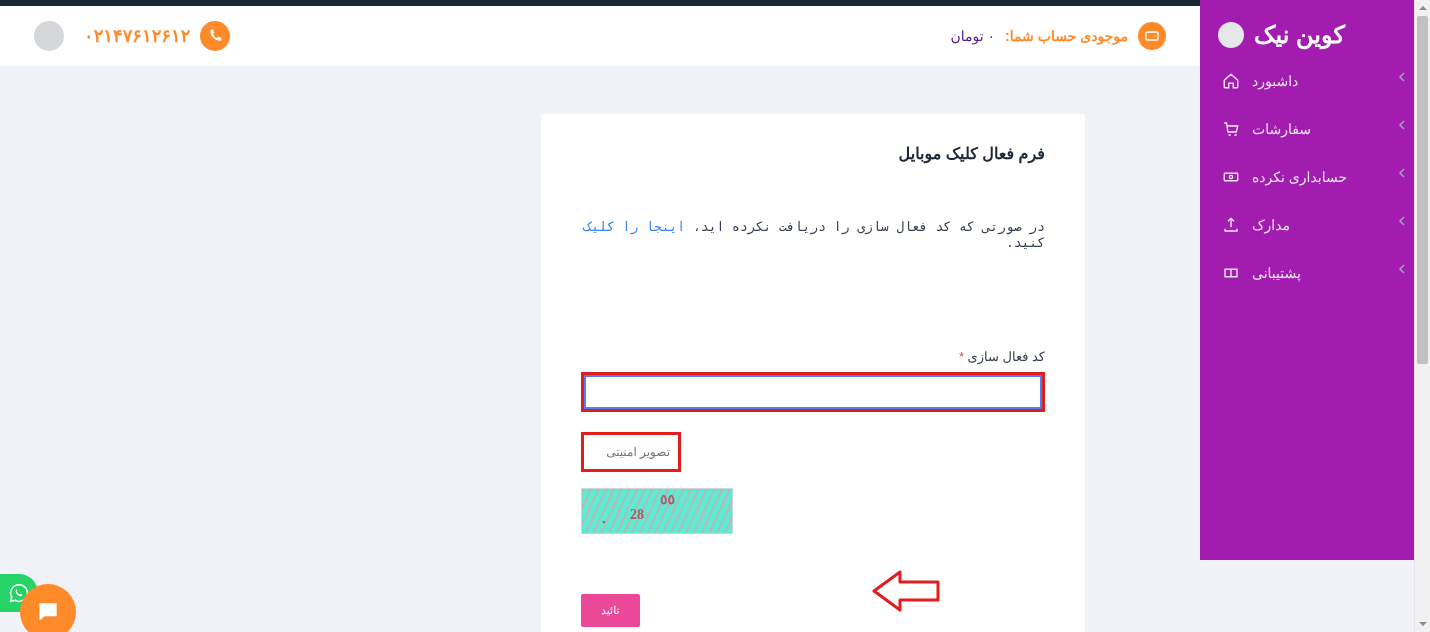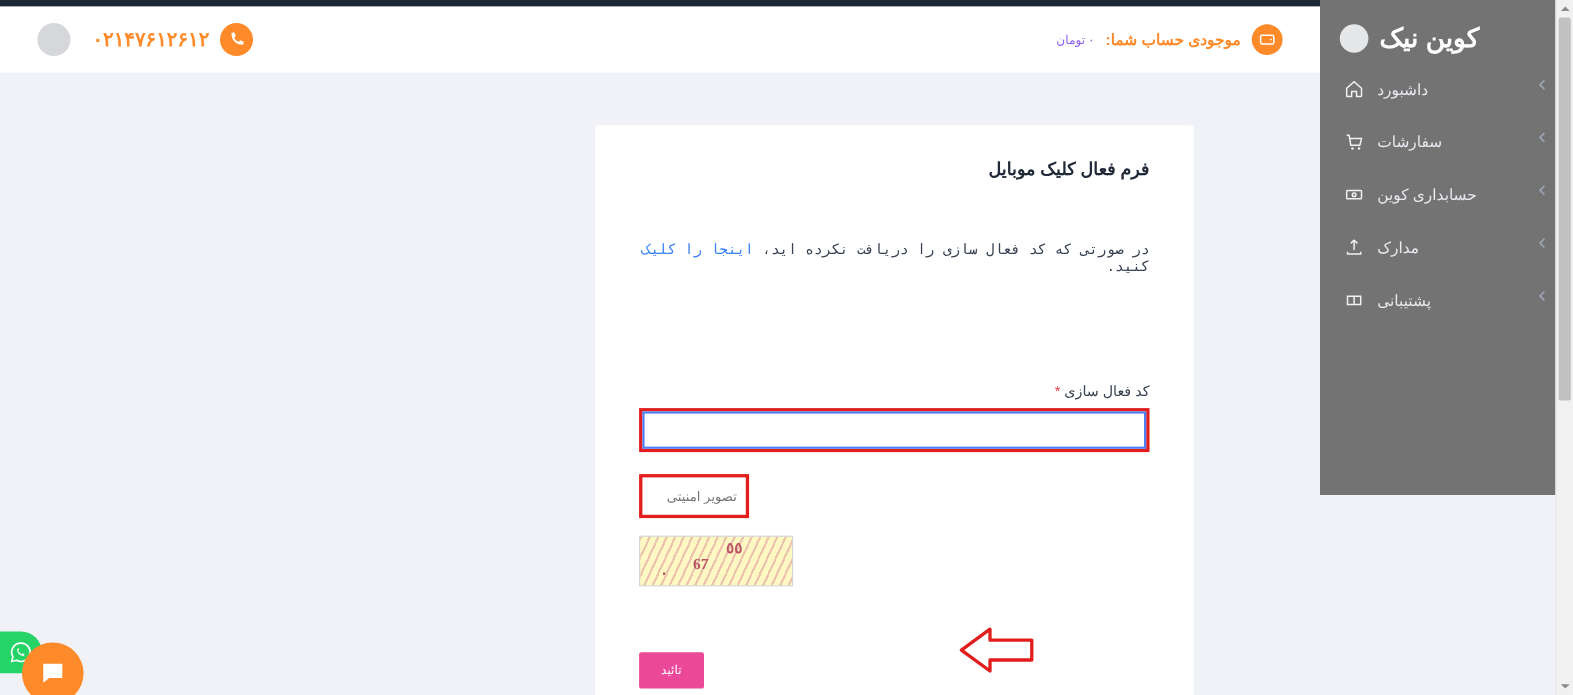--- a/index.html
+++ b/index.html
@@ -11,22 +11,22 @@
   overflow: hidden;
   position: relative;
 }
 
 .topstrip {
   position: absolute; top: 0; left: 0; right: 0; height: 6px;
   background: #1d2634;
 }
 
 .sidebar {
-  position: absolute; top: 0; right: 0; width: 230px; height: 450px;
-  background: #737373; color: #fff; display: flex; flex-direction: column;
+  position: absolute; top: 0; right: 0; width: 230px; height: 560px;
+  background: #a21caf; color: #fff; display: flex; flex-direction: column;
 }
 .sidebar-head {
   height: 70px; display: flex; align-items: center; justify-content: flex-end;
   padding: 0 18px 0 18px; gap: 10px;
 }
 .logo-text {
   font-size: 24px; font-weight: 800; color: #fff; letter-spacing: -0.5px;
 }
 .avatar-circ {
   width: 26px; height: 26px; border-radius: 50%; background: #e6e7e9;
@@ -54,21 +54,21 @@
   position: absolute; top: 6px; right: 230px; left: 0; height: 60px;
   background: #fff; display: flex; align-items: center; justify-content: space-between;
   padding: 0 34px 0 34px;
 }
 .balance-wrap { display:flex; align-items:center; gap:10px; }
 .wallet-circ {
   width: 28px; height: 28px; border-radius: 50%; background: #ff8a2a;
   display:flex; align-items:center; justify-content:center; color:#fff;
 }
 .bal-lbl { color:#ff8a2a; font-size:14px; font-weight:700; }
-.bal-amt { color:#8b5cf6; font-size:11px;font-family:Liberation Serif, serif; }
+.bal-amt { color:#4c1d95; font-size:14px; }
 .phone-wrap { display:flex; align-items:center; gap:10px; }
 .phone-circ {
   width: 30px; height: 30px; border-radius: 50%; background:#ff8a2a;
   display:flex; align-items:center; justify-content:center; color:#fff;
 }
 .phone-num { color:#ff8a2a; font-weight:700; font-size:18px; letter-spacing:2px; font-family: Arial, sans-serif; }
 .grey-avatar {
   width: 30px; height: 30px; border-radius:50%; background:#d5d7da;
 }
 .eye-btn {
@@ -93,21 +93,21 @@
 }
 .sec-wrap { margin-top:20px; display:flex; justify-content:flex-end; }
 .sec-input {
   width:100px; height:40px; border:3px solid #e11d1d;
   padding:0 8px; font-size:12px; color:#9ca3af; text-align:right; background:#fff;
 }
 .captcha {
   margin-top:16px; display:flex; justify-content:flex-end;
 }
 .captcha-box {
-  width:140px; height:46px; border:1px solid #d1d5db; position:relative; overflow:hidden; background:#fef9c3;
+  width:152px; height:46px; border:1px solid #d1d5db; position:relative; overflow:hidden; background:#5eead4;
 }
 .captcha-lines {
   position:absolute; inset:0;
   background-image: repeating-linear-gradient(115deg, rgba(226,160,160,.6) 0 2px, transparent 2px 7px);
 }
 .cap-num {
   position:absolute; font-family: Georgia, serif; color:#b56; font-size:14px; font-weight:600;
 }
 .btn-row { margin-top:60px; display:flex; justify-content:flex-end; }
 .submit-btn {
@@ -162,21 +162,21 @@
             <circle cx="10" cy="20" r="1.5" fill="currentColor"></circle>
             <circle cx="18" cy="20" r="1.5" fill="currentColor"></circle>
           </svg>
       </span>
     </div>
     <div class="nav-item">
       <svg class="chev" viewBox="0 0 10 10">
           <path d="M6 1 2 5l4 4" fill="none" stroke="currentColor" stroke-width="1.5"></path>
         </svg>
       <span class="nav-right">
-        <span>حسابداری کوین</span>
+        <span>حسابداری نکرده</span>
         <svg class="nav-icon" viewBox="0 0 24 24">
             <rect x="3" y="7" width="18" height="10" rx="1" fill="none" stroke="currentColor" stroke-width="1.8"></rect>
             <circle cx="12" cy="12" r="2.2" fill="none" stroke="currentColor" stroke-width="1.8"></circle>
           </svg>
       </span>
     </div>
     <div class="nav-item">
       <svg class="chev" viewBox="0 0 10 10">
           <path d="M6 1 2 5l4 4" fill="none" stroke="currentColor" stroke-width="1.5"></path>
         </svg>
@@ -249,21 +249,21 @@
   <input class="code-input" type="text" style="">
 
   <div class="sec-wrap">
     <input class="sec-input" type="text" placeholder="تصویر امنیتی" style="">
   </div>
 
   <div class="captcha">
     <div class="captcha-box">
       <div class="captcha-lines"></div>
       <span class="cap-num" style="top:2px; left:78px;">٥٥</span>
-      <span class="cap-num" style="top:18px; left:48px;">67</span>
+      <span class="cap-num" style="top:18px; left:48px;">28</span>
       <span class="cap-num" style="top:24px; left:18px;">۰</span>
     </div>
   </div>
 
   <div class="btn-row">
     <button class="submit-btn">تائید</button>
   </div>
 </section>
 
 <svg class="arrow-anno" viewBox="0 0 70 42">

